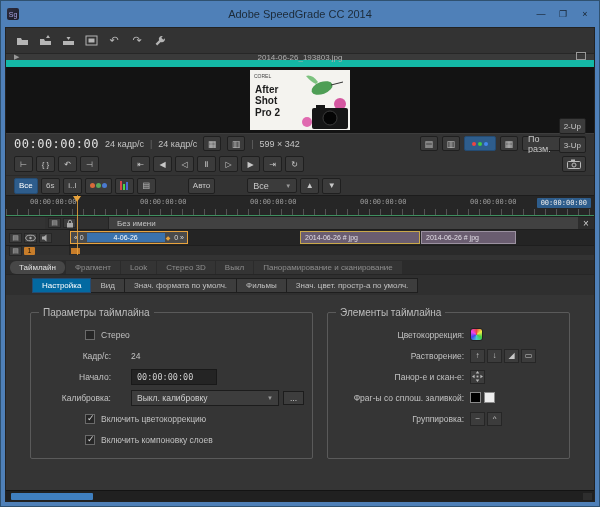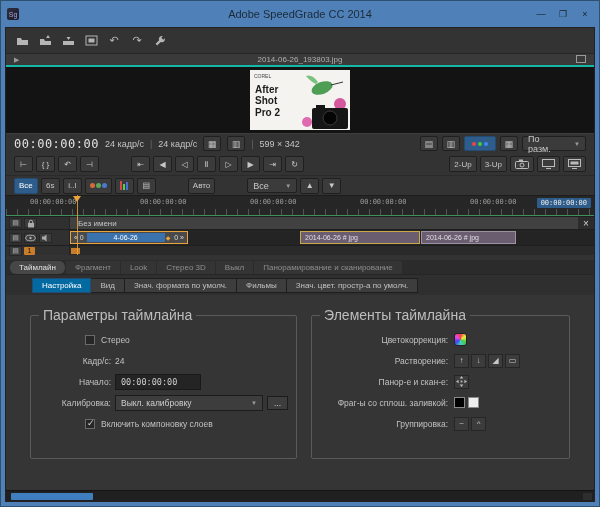--- a/index.html
+++ b/index.html
@@ -15,62 +15,62 @@
   
   .toolbar{height:26px;background:#333;border-bottom:1px solid #272727;display:flex;align-items:center;padding:0 6px;}
   .tool-left{display:flex;gap:3px;align-items:center;}
   .ibtn{width:20px;height:18px;display:flex;align-items:center;justify-content:center;color:#b8b8b8;font-size:11px;border-radius:2px;cursor:pointer;}
   .main-tabs{margin-left:auto;display:flex;align-items:flex-end;height:100%;}
   .mtab{padding:5px 12px 6px;font-size:10px;color:#b4b4b4;cursor:pointer;}
   .mtab.active{background:#444;color:#fff;border:1px solid #555;border-bottom:none;}
   .mtab.underlined{box-shadow:0 1px 0 #cfcfcf inset;}
 
   
-  .vtitle{height:13px;background:#3a3a3a;border-bottom:2px solid #14b8a6;display:flex;align-items:center;font-size:8px;color:#b0b0b0;position:relative;}
+  .vtitle{height:13px;background:#3a3a3a;border-bottom:7px solid #14b8a6;display:flex;align-items:center;font-size:8px;color:#b0b0b0;position:relative;}
   .vtitle .fname{position:absolute;left:0;right:0;text-align:center;}
   .vtitle .vplay{margin-left:8px;font-size:7px;color:#999;z-index:1;}
   .vtitle .vfit{margin-left:auto;margin-right:8px;z-index:1;}
   .viewer{height:66px;background:#131313;display:flex;align-items:center;justify-content:center;}
 
   
   .status{height:20px;background:#333;border-top:1px solid #3d3d3d;display:flex;align-items:center;padding:0 8px;font-size:9px;color:#c4c4c4;gap:6px;}
   .tc{font-family:"DejaVu Sans Mono",monospace;font-size:12px;color:#e2e2e2;letter-spacing:.5px;}
   .sep{color:#666;}
   .status .right{margin-left:auto;display:flex;align-items:center;gap:4px;}
   .sbtn{height:15px;min-width:18px;background:#3b3b3b;border:1px solid #1f1f1f;border-radius:2px;color:#c0c0c0;display:flex;align-items:center;justify-content:center;font-size:9px;padding:0 3px;cursor:pointer;}
   .sbtn.blue{background:#2e5d8c;border-color:#244b72;width:32px;gap:2px;}
   .dot{width:4px;height:4px;border-radius:50%;}
   .zoomsel{height:15px;background:#3b3b3b;border:1px solid #1f1f1f;border-radius:2px;color:#c8c8c8;display:flex;align-items:center;font-size:9px;padding:0 5px;gap:10px;cursor:pointer;width:64px;justify-content:space-between;}
   .arr{font-size:6px;color:#999;}
 
   
   .transport{height:22px;background:#333;display:flex;align-items:center;padding:0 8px;gap:3px;}
   .tbtn{height:16px;min-width:19px;background:#3b3b3b;border:1px solid #1f1f1f;border-radius:2px;color:#c8c8c8;display:flex;align-items:center;justify-content:center;font-size:8px;padding:0 4px;cursor:pointer;}
   .tgap{width:26px;}
-  .transport .rgt{margin-left:auto;display:flex;gap:3px;align-items:flex-end;}
+  .transport .rgt{margin-left:auto;display:flex;gap:3px;align-items:flex-end;flex-direction:column;}
 
   
   .tltb{height:20px;background:#333;border-top:1px solid #2a2a2a;display:flex;align-items:center;padding:0 8px;gap:3px;}
   .tbtn.blue{background:#2e5d8c;border-color:#244b72;color:#fff;}
   .mini-wheels{display:flex;gap:1px;}
   .mini-wheels i{width:5px;height:5px;border-radius:50%;display:block;}
   .rgbbars{display:flex;gap:1px;align-items:flex-end;height:9px;}
   .rgbbars i{width:2px;display:block;}
 
   
   .timeline-wrap{position:relative;}
   .ruler{height:20px;background:#262626;border-top:1px solid #1c1c1c;position:relative;overflow:hidden;}
   .rtick{position:absolute;top:2px;font-size:7px;color:#9a9a9a;font-family:"DejaVu Sans Mono",monospace;}
   .rticks{position:absolute;left:0;right:0;bottom:0;height:6px;background:repeating-linear-gradient(90deg,#555 0 1px,transparent 1px 11px);}
   .rchip{position:absolute;right:3px;top:2px;background:#2e5d8c;color:#eaeaea;font-size:7px;font-family:"DejaVu Sans Mono",monospace;padding:1px 4px;border-radius:1px;}
   .greenline{height:1px;background:#3f8f5f;}
   .trow{display:flex;align-items:stretch;}
   .gutter{width:64px;display:flex;align-items:center;gap:2px;padding-left:3px;background:#303030;border-right:1px solid #242424;}
   .gbtn{width:13px;height:10px;background:#3c3c3c;border:1px solid #262626;color:#aaa;font-size:7px;display:flex;align-items:center;justify-content:center;cursor:pointer;}
-  .t1{height:13px;border-top:1px solid #1e1e1e;}
+  .t1{height:13px;border-top:1px solid #1e1e1e;padding-left:39px;}
   .t1 .namebar{flex:1;background:#414141;color:#c2c2c2;font-size:8px;display:flex;align-items:center;padding-left:8px;}
   .t1 .closex{width:16px;background:#2c2c2c;color:#cfcfcf;font-size:10px;display:flex;align-items:center;justify-content:center;cursor:pointer;}
   .t2{height:16px;border-top:1px solid #1e1e1e;}
   .t2 .area{flex:1;background:#242424;position:relative;}
   .clip-sel{position:absolute;left:0;top:1px;height:13px;width:118px;border:1px solid #e8a33d;background:#4a4a4a;display:flex;align-items:center;font-size:7px;color:#ddd;}
   .clip-sel .chip{padding:0 3px;white-space:nowrap;}
   .clip-sel .bluechip{background:#3a72ad;color:#fff;flex:1;text-align:center;padding:1px 2px;}
   .clip-sel .dia{color:#e8a33d;font-size:6px;padding:0 1px;}
   .clip{position:absolute;top:1px;height:13px;background:#6a5d70;border:1px solid #9b91a0;color:#e0dce4;font-size:7px;display:flex;align-items:center;padding-left:4px;white-space:nowrap;overflow:hidden;}
   .clip.first{border-color:#c9a84a;}
@@ -89,23 +89,23 @@
   .ptab.active{background:#474747;color:#e2e2e2;border-radius:6px;}
   .stabs{height:20px;background:#2f2f2f;display:flex;align-items:center;padding-left:26px;}
   .stab{height:15px;display:flex;align-items:center;padding:0 9px;font-size:8px;color:#c0c0c0;background:#3d3d3d;border:1px solid #1e1e1e;margin-right:-1px;cursor:pointer;}
   .stab.active{background:#0369a1;color:#fff;border-color:#244b72;z-index:1;}
 
   
   .settings{flex:1;background:#353535;display:flex;gap:14px;padding:12px 24px 0;align-items:flex-start;}
   fieldset{border:1px solid #5a5a5a;border-radius:2px;margin:0;padding:6px 8px 10px;height:152px;}
   fieldset.left{width:256px;}
   fieldset.right{flex:1;}
-  legend{font-size:14px;color:#bdbdbd;padding:0 4px;}
+  legend{font-size:10px;color:#bdbdbd;padding:0 4px;}
   .frow{display:flex;align-items:center;height:21px;font-size:8.5px;color:#c2c2c2;}
-  .flabel{width:72px;text-align:right;margin-right:4px;}
+  .flabel{width:72px;text-align:right;margin-right:20px;}
   .flabel2{width:128px;text-align:right;margin-right:6px;}
   .chk{width:10px;height:10px;background:#262626;border:1px solid #6a6a6a;margin-right:6px;position:relative;cursor:pointer;flex:none;}
   .chk.checked::after{content:"✓";position:absolute;left:1px;top:-2px;font-size:9px;color:#d8d8d8;}
   .indent{padding-left:46px;}
   .finput{background:#242424;border:1px solid #191919;color:#cfcfcf;font-size:8.5px;padding:2px 5px;width:86px;font-family:"DejaVu Sans Mono",monospace;cursor:text;}
   .fselect{background:#3d3d3d;border:1px solid #1c1c1c;color:#cfcfcf;font-size:8.5px;padding:2px 5px;width:148px;display:flex;justify-content:space-between;align-items:center;cursor:pointer;}
   .morebtn{background:#3d3d3d;border:1px solid #1c1c1c;color:#cfcfcf;font-size:8.5px;padding:1px 6px;margin-left:4px;cursor:pointer;}
   .iconbtn{width:15px;height:14px;background:#3c3c3c;border:1px solid #262626;color:#c8c8c8;display:flex;align-items:center;justify-content:center;font-size:8px;margin-right:2px;cursor:pointer;}
   .colorwheel{width:13px;height:13px;border-radius:3px;background:conic-gradient(#e44,#ee4,#4c4,#4cc,#44e,#e4e,#e44);border:1px solid #222;cursor:pointer;}
   .swatch{width:11px;height:11px;border:1px solid #8a8a8a;margin-right:3px;cursor:pointer;}
@@ -391,20 +391,24 @@
         <div class="frow">
           <span class="flabel">Калибровка:</span>
           <span class="fselect">
             <span>Выкл. калибровку</span>
             <span class="arr">▼</span>
           </span>
           <button class="morebtn">...</button>
         </div>
         <div class="frow indent">
           <span class="chk checked"></span>
+          <span>Включить цветокоррекцию</span>
+        </div>
+        <div class="frow indent">
+          <span class="chk checked"></span>
           <span>Включить компоновку слоев</span>
         </div>
       </fieldset>
 
       <fieldset class="right">
         <legend>Элементы таймлайна</legend>
         <div class="frow">
           <span class="flabel2">Цветокоррекция:</span>
           <span class="colorwheel"></span>
         </div>

